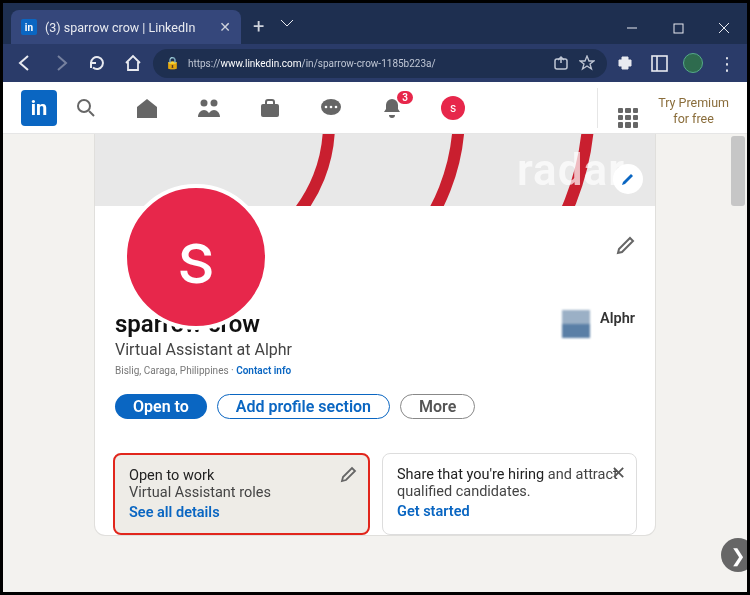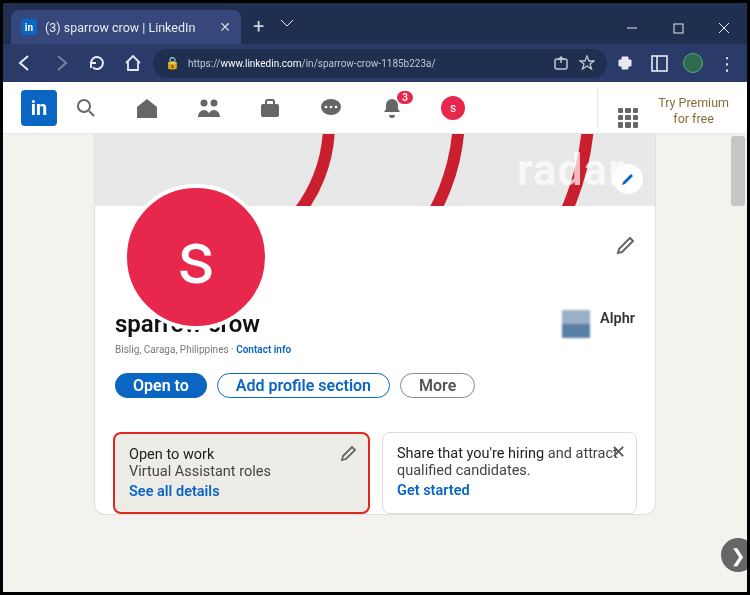--- a/index.html
+++ b/index.html
@@ -271,20 +271,21 @@
           </div>
 
       <div class="info">
         <div class="row1">
           <div class="name">sparrow crow</div>
           <div class="company">
             <div class="company-logo"></div>
             <span>Alphr</span>
           </div>
         </div>
+        <div class="headline">Virtual Assistant at Alphr</div>
         <div class="loc">
           <span>Bislig, Caraga, Philippines</span> · <a class="contact-link">Contact info</a>
         </div>
 
         <div class="btn-row">
           <button class="btn primary">Open to</button>
           <button class="btn outline-blue">Add profile section</button>
           <button class="btn outline-gray">More</button>
         </div>
       </div>

